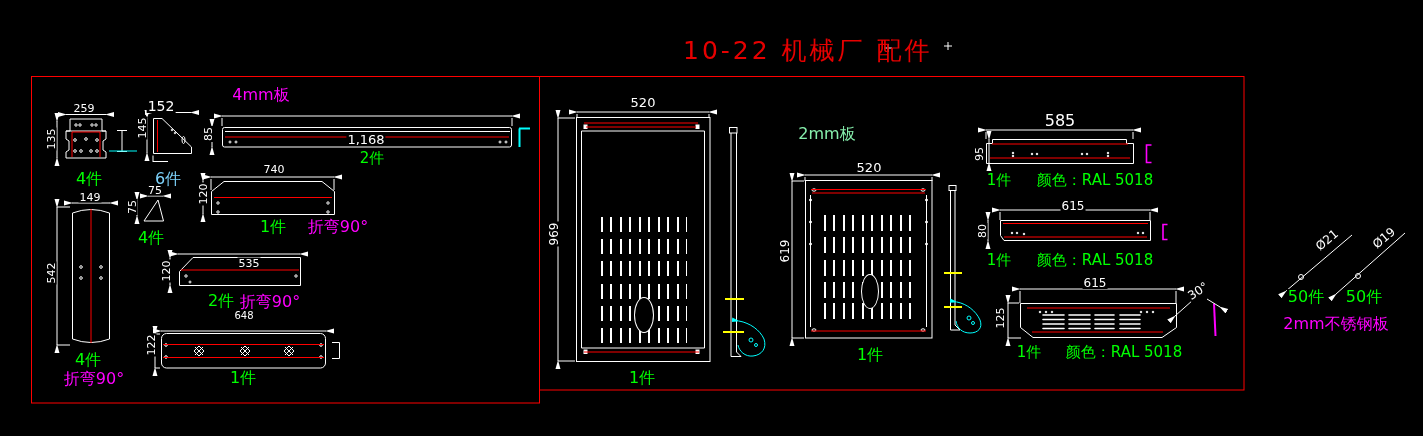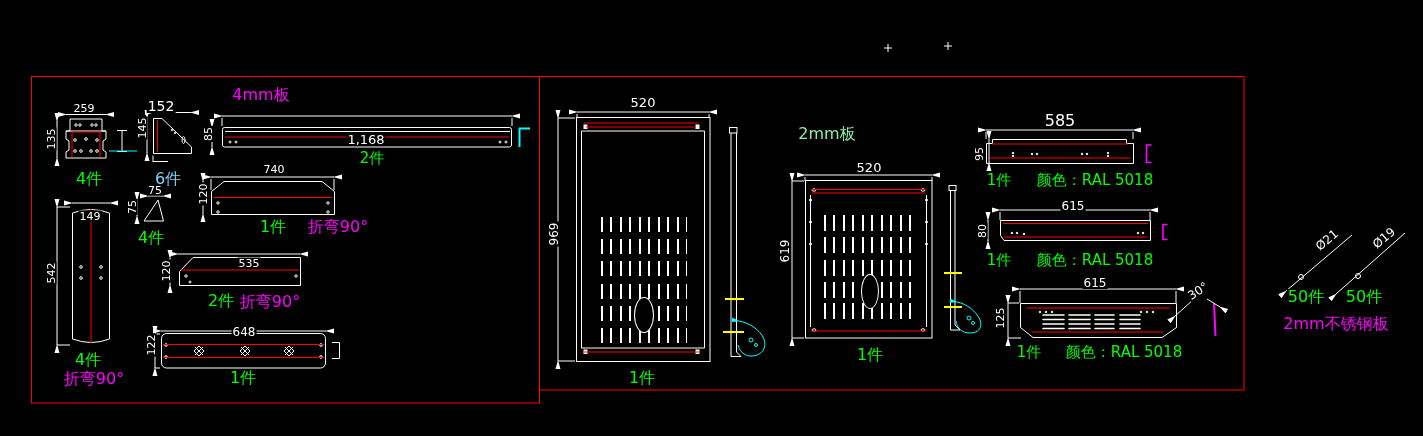--- a/index.html
+++ b/index.html
@@ -305,48 +305,49 @@
   <div class="vrow" style="left:601px;top:328px;width:86px;height:15px;"></div>
   <div class="cutout" style="left:634px;top:297px;width:18px;height:34px;"></div>
 
   <div class="vrow" style="left:824px;top:215px;width:90px;height:16px;"></div>
   <div class="vrow" style="left:824px;top:237px;width:90px;height:16px;"></div>
   <div class="vrow" style="left:824px;top:260px;width:90px;height:16px;"></div>
   <div class="vrow" style="left:824px;top:282px;width:90px;height:16px;"></div>
   <div class="vrow" style="left:824px;top:303px;width:90px;height:16px;"></div>
   <div class="cutout" style="left:861px;top:274px;width:16px;height:33px;"></div>
 
+  <div class="title">10-22 机械厂 配件</div>
 
   <div id="annotations">
       <div class="ann" style="left: 84px; top: 108px; font-size: 11px; color: rgb(255, 255, 255); transform: translate(-50%, -50%);">259</div>
       <div class="ann" style="left: 51px; top: 139px; font-size: 11px; color: rgb(255, 255, 255); transform: translate(-50%, -50%) rotate(-90deg);">135</div>
       <div class="ann" style="left: 89px; top: 179px; font-size: 16px; color: rgb(0, 255, 0); transform: translate(-50%, -50%);">4件</div>
       <div class="ann" style="left: 161px; top: 106px; font-size: 14px; color: rgb(255, 255, 255); transform: translate(-50%, -50%);">152</div>
       <div class="ann" style="left: 142px; top: 128px; font-size: 11px; color: rgb(255, 255, 255); transform: translate(-50%, -50%) rotate(-90deg);">145</div>
       <div class="ann" style="left: 168px; top: 179px; font-size: 16px; color: #7dd3fc; transform: translate(-50%, -50%);">6件</div>
       <div class="ann" style="left: 261px; top: 95px; font-size: 16px; color: rgb(255, 0, 255); transform: translate(-50%, -50%);">4mm板</div>
       <div class="ann" style="left: 366px; top: 107px; font-size: 13px; color: rgb(255, 255, 255); transform: translate(-50%, -50%); margin-top: 32px;">1,168</div>
       <div class="ann" style="left: 208px; top: 134px; font-size: 11px; color: rgb(255, 255, 255); transform: translate(-50%, -50%) rotate(-90deg);">85</div>
       <div class="ann" style="left: 372px; top: 158px; font-size: 15px; color: rgb(0, 255, 0); transform: translate(-50%, -50%);">2件</div>
       <div class="ann" style="left: 274px; top: 169px; font-size: 11px; color: rgb(255, 255, 255); transform: translate(-50%, -50%);">740</div>
       <div class="ann" style="left: 203px; top: 194px; font-size: 11px; color: rgb(255, 255, 255); transform: translate(-50%, -50%) rotate(-90deg);">120</div>
       <div class="ann" style="left: 273px; top: 227px; font-size: 16px; color: rgb(0, 255, 0); transform: translate(-50%, -50%);">1件</div>
       <div class="ann" style="left: 338px; top: 227px; font-size: 16px; color: rgb(255, 0, 255); transform: translate(-50%, -50%);">折弯90°</div>
-      <div class="ann" style="left: 90px; top: 197px; font-size: 11px; color: rgb(255, 255, 255); transform: translate(-50%, -50%); margin-top: 19px;">149</div>
+      <div class="ann" style="left: 90px; top: 197px; font-size: 11px; color: rgb(255, 255, 255); transform: translate(-50%, -50%);">149</div>
       <div class="ann" style="left: 51px; top: 273px; font-size: 11px; color: rgb(255, 255, 255); transform: translate(-50%, -50%) rotate(-90deg);">542</div>
       <div class="ann" style="left: 88px; top: 360px; font-size: 16px; color: rgb(0, 255, 0); transform: translate(-50%, -50%);">4件</div>
       <div class="ann" style="left: 94px; top: 379px; font-size: 16px; color: rgb(255, 0, 255); transform: translate(-50%, -50%);">折弯90°</div>
       <div class="ann" style="left: 155px; top: 190px; font-size: 11px; color: rgb(255, 255, 255); transform: translate(-50%, -50%);">75</div>
       <div class="ann" style="left: 132px; top: 207px; font-size: 11px; color: rgb(255, 255, 255); transform: translate(-50%, -50%) rotate(-90deg);">75</div>
       <div class="ann" style="left: 151px; top: 238px; font-size: 16px; color: rgb(0, 255, 0); transform: translate(-50%, -50%);">4件</div>
       <div class="ann" style="left: 249px; top: 248px; font-size: 11px; color: rgb(255, 255, 255); transform: translate(-50%, -50%); margin-top: 15px;">535</div>
       <div class="ann" style="left: 166px; top: 271px; font-size: 11px; color: rgb(255, 255, 255); transform: translate(-50%, -50%) rotate(-90deg);">120</div>
       <div class="ann" style="left: 221px; top: 301px; font-size: 16px; color: rgb(0, 255, 0); transform: translate(-50%, -50%);">2件</div>
       <div class="ann" style="left: 270px; top: 302px; font-size: 16px; color: rgb(255, 0, 255); transform: translate(-50%, -50%);">折弯90°</div>
-      <div class="ann" style="left: 244px; top: 332px; font-size: 12px; color: rgb(255, 255, 255); transform: translate(-50%, -50%);">648</div>
+      <div class="ann" style="left: 244px; top: 316px; font-size: 10px; color: rgb(255, 255, 255); transform: translate(-50%, -50%);">648</div>
       <div class="ann" style="left: 151px; top: 345px; font-size: 11px; color: rgb(255, 255, 255); transform: translate(-50%, -50%) rotate(-90deg);">122</div>
       <div class="ann" style="left: 243px; top: 378px; font-size: 16px; color: rgb(0, 255, 0); transform: translate(-50%, -50%);">1件</div>
       <div class="ann" style="left: 643px; top: 102px; font-size: 13px; color: rgb(255, 255, 255); transform: translate(-50%, -50%);">520</div>
       <div class="ann" style="left: 554px; top: 234px; font-size: 12px; color: rgb(255, 255, 255); transform: translate(-50%, -50%) rotate(-90deg);">969</div>
       <div class="ann" style="left: 642px; top: 378px; font-size: 16px; color: rgb(0, 255, 0); transform: translate(-50%, -50%);">1件</div>
       <div class="ann" style="left: 827px; top: 134px; font-size: 16px; color: #86efac; transform: translate(-50%, -50%);">2mm板</div>
       <div class="ann" style="left: 869px; top: 167px; font-size: 13px; color: rgb(255, 255, 255); transform: translate(-50%, -50%);">520</div>
       <div class="ann" style="left: 785px; top: 251px; font-size: 12px; color: rgb(255, 255, 255); transform: translate(-50%, -50%) rotate(-90deg);">619</div>
       <div class="ann" style="left: 870px; top: 355px; font-size: 16px; color: rgb(0, 255, 0); transform: translate(-50%, -50%);">1件</div>
       <div class="ann" style="left: 1060px; top: 121px; font-size: 16px; color: rgb(255, 255, 255); transform: translate(-50%, -50%);">585</div>

